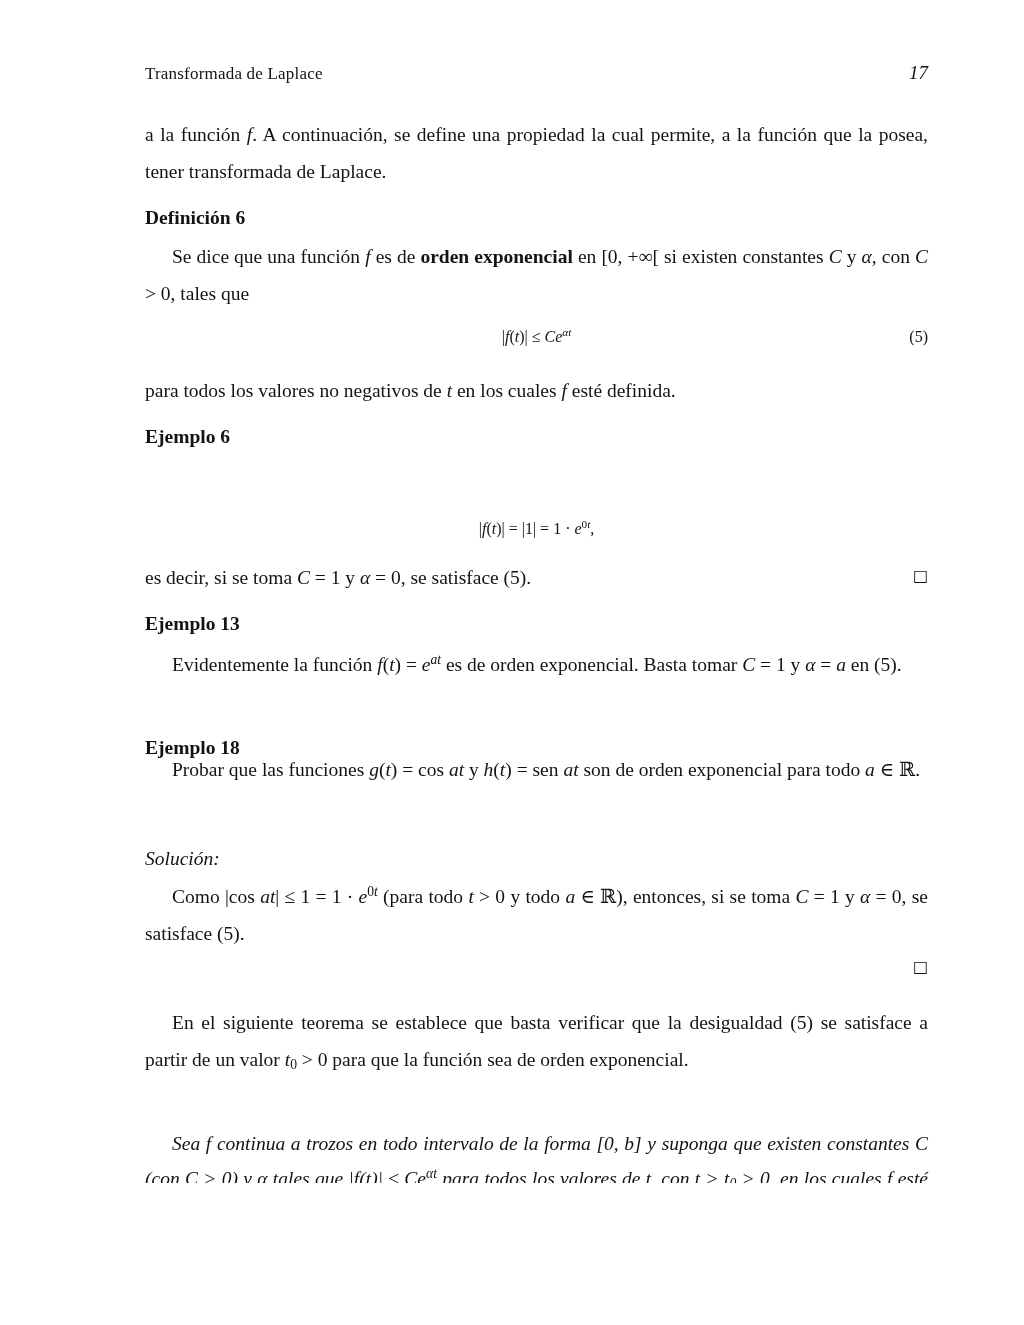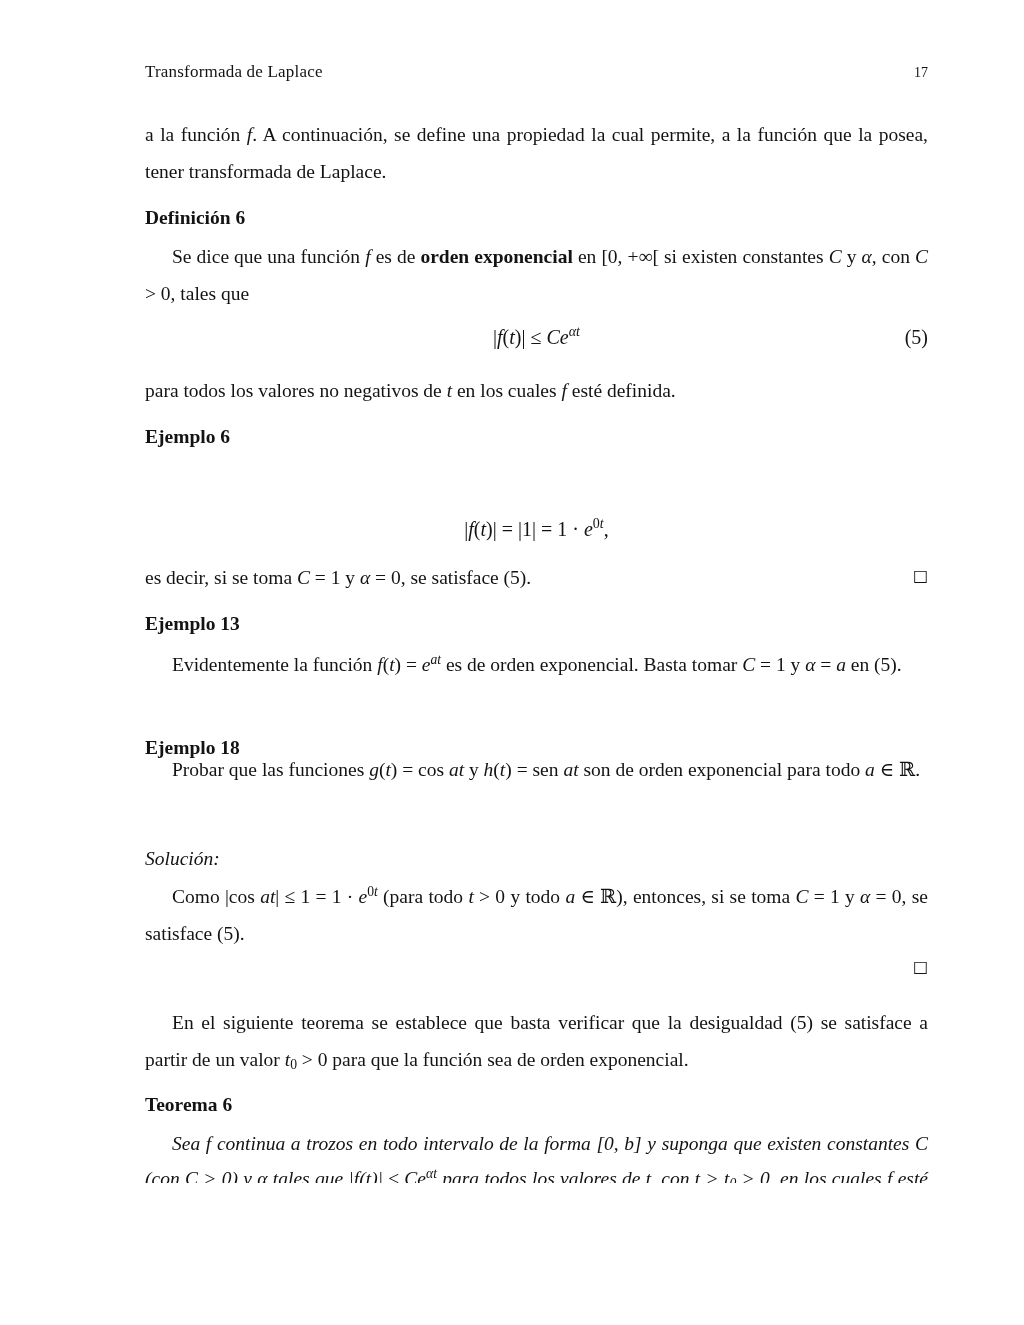--- a/index.html
+++ b/index.html
@@ -26,21 +26,21 @@
   .header {
     position: absolute;
     top: 62px;
     left: 0;
     right: 0;
     display: flex;
     justify-content: space-between;
     align-items: baseline;
   }
   .running-title { font-size: 17px; letter-spacing: 0.2px; }
-  .page-number  { font-size: 14px; }
+  .page-number  { font-size: 19px; font-style: italic; }
 
   p, h2 { margin: 0; position: absolute; left: 0; right: 0; }
 
   .body-text {
     font-size: 19.5px;
     line-height: 37px;
     text-align: justify;
   }
   .indent { text-indent: 27px; }
 
@@ -49,21 +49,21 @@
     font-weight: bold;
     line-height: 24px;
   }
   .subheading-italic {
     font-size: 19.5px;
     font-style: italic;
     font-weight: normal;
     line-height: 24px;
   }
   .equation {
-    font-size: 20px;
+    font-size: 16px;
     line-height: 38px;
     text-align: center;
   }
   .eq-number {
     position: absolute;
     right: 0;
     top: 0;
   }
   .theorem-body { line-height: 35px; }
 
@@ -150,20 +150,19 @@
     <p class="body-text indent pos-ej18-body"><span>Probar que las funciones </span><span class="seg-i">g</span><span>(</span><span class="seg-i">t</span><span>) = cos </span><span class="seg-i">at</span><span> y </span><span class="seg-i">h</span><span>(</span><span class="seg-i">t</span><span>) = sen </span><span class="seg-i">at</span><span> son de orden exponencial para todo </span><span class="seg-i">a</span><span> ∈ ℝ.</span></p>
 
     <h2 class="subheading-italic pos-sol-h">Solución:</h2>
     <p class="body-text indent pos-sol-p1"><span>Como |cos </span><span class="seg-i">at</span><span>| ≤ 1 = 1 · </span><span class="seg-i">e</span><span class="seg-sup">0</span><span class="seg-supi">t</span><span> (para todo </span><span class="seg-i">t</span><span> &gt; 0 y todo </span><span class="seg-i">a</span><span> ∈ ℝ), entonces, si se toma </span><span class="seg-i">C</span><span> = 1 y </span><span class="seg-i">α</span><span> = 0, se satisface (5).</span></p>
     <p class="body-text indent pos-sol-p2">
       <span class="qed">□</span>
     </p>
 
     <p class="body-text indent pos-lead"><span>En el siguiente teorema se establece que basta verificar que la desigualdad (5) se satisface a partir de un valor </span><span class="seg-i">t</span><span class="seg-sub">0</span><span> &gt; 0 para que la función sea de orden exponencial.</span></p>
 
-    <h2 class="heading pos-teo-h">Teorema 6</h2>
     <p class="body-text indent theorem-body pos-teo-body"><span class="seg-i">Sea f continua a trozos en todo intervalo de la forma [0, b] y suponga que existen constantes C (con C &gt; 0) y α tales que |f(t)| ≤ Ce</span><span class="seg-supi">αt</span><span class="seg-i"> para todos los valores de t, con t &gt; t</span><span class="seg-subi">0</span><span class="seg-i"> &gt; 0, en los cuales f esté definida. Entonces, f es de orden exponencial.</span></p>
 
   </div>
 
   <div class="footer-marker" style="background: rgb(42, 91, 215);"></div>
 
 </div>
 
 </body></html>

